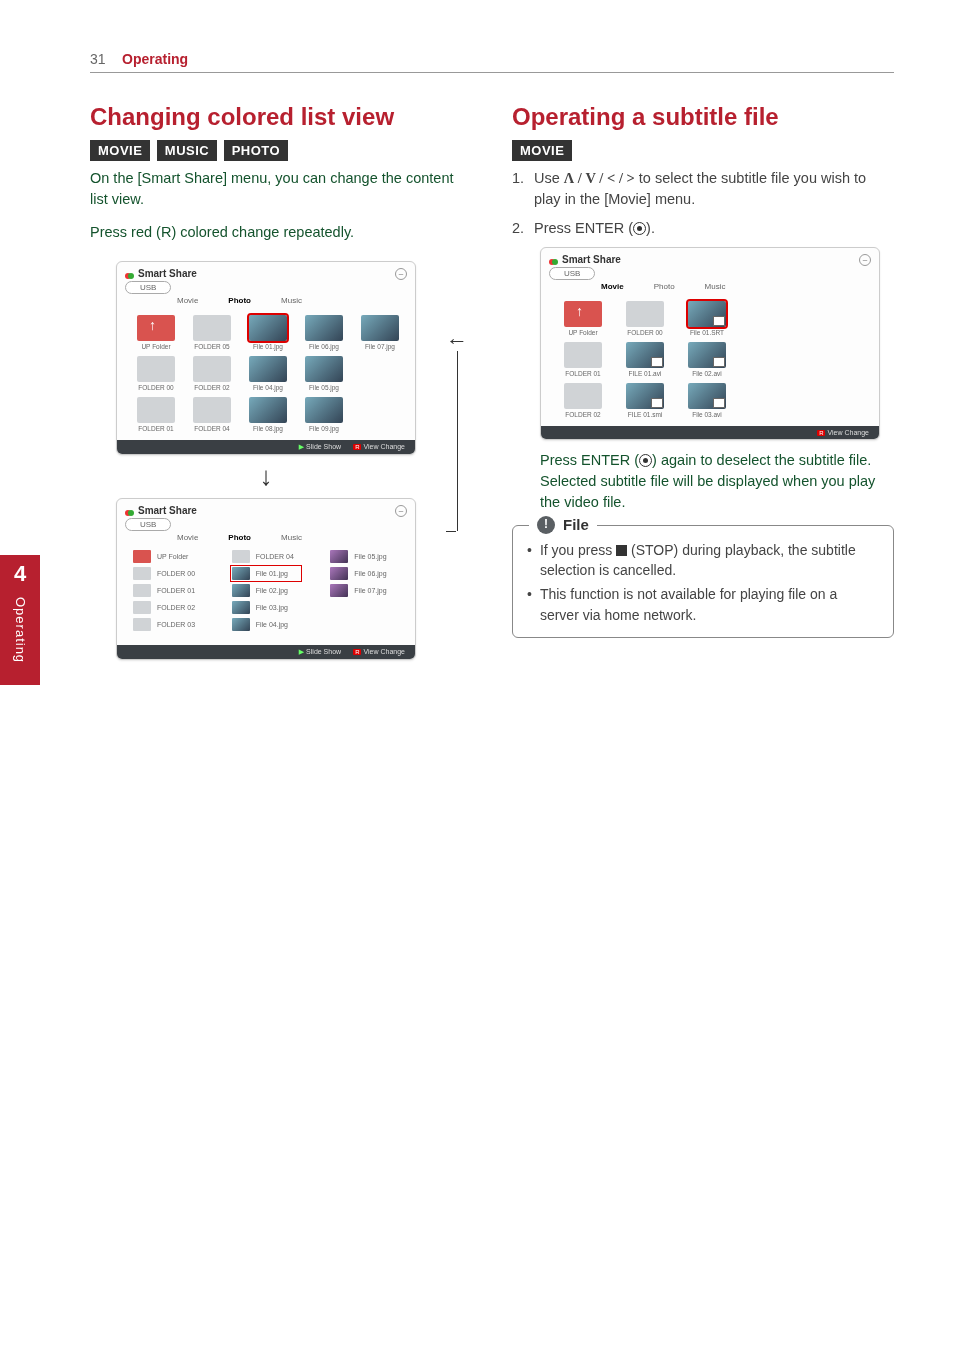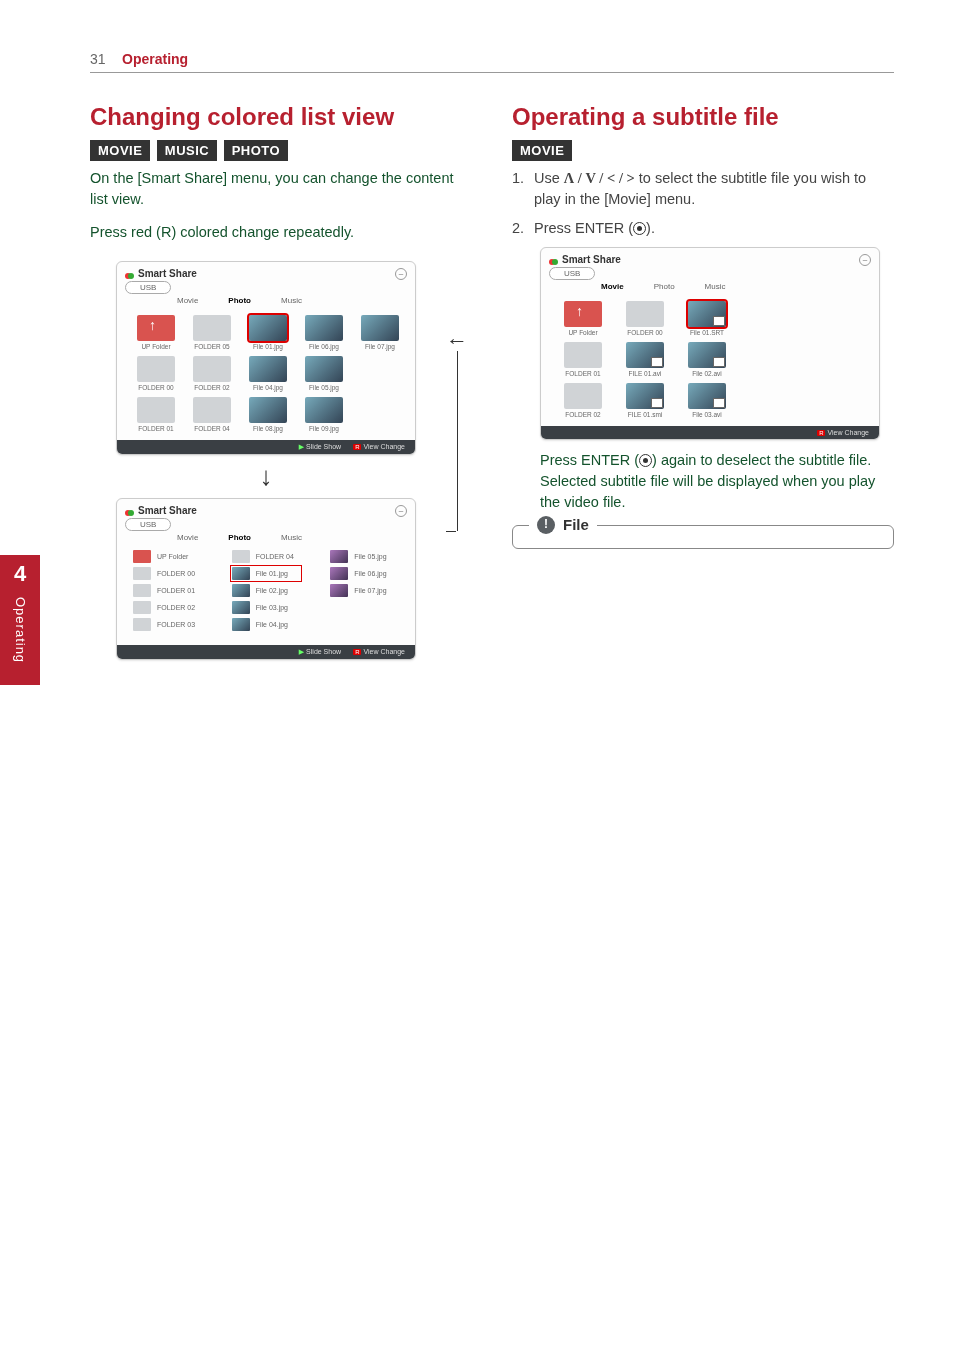--- a/index.html
+++ b/index.html
@@ -390,16 +390,24 @@
         <p class="body">
           Press ENTER (<span class="enter-icon"></span>) again to deselect the subtitle file. Selected subtitle file will be displayed when you play the video file.
         </p>
       </div>
 
       <div class="note-box">
         <div class="note-head">
           <span class="ex">!</span>
           <span>File</span>
         </div>
+        <ul>
+          <li>
+              <span><span>If you press </span><span class="stop-icon"></span><span> (STOP) during playback, the subtitle selection is cancelled.</span></span>
+            </li>
+          <li>
+              <span>This function is not available for playing file on a server via home network.</span>
+            </li>
+        </ul>
       </div>
     </div>
   </div>
 </div>
 
 </body></html>

